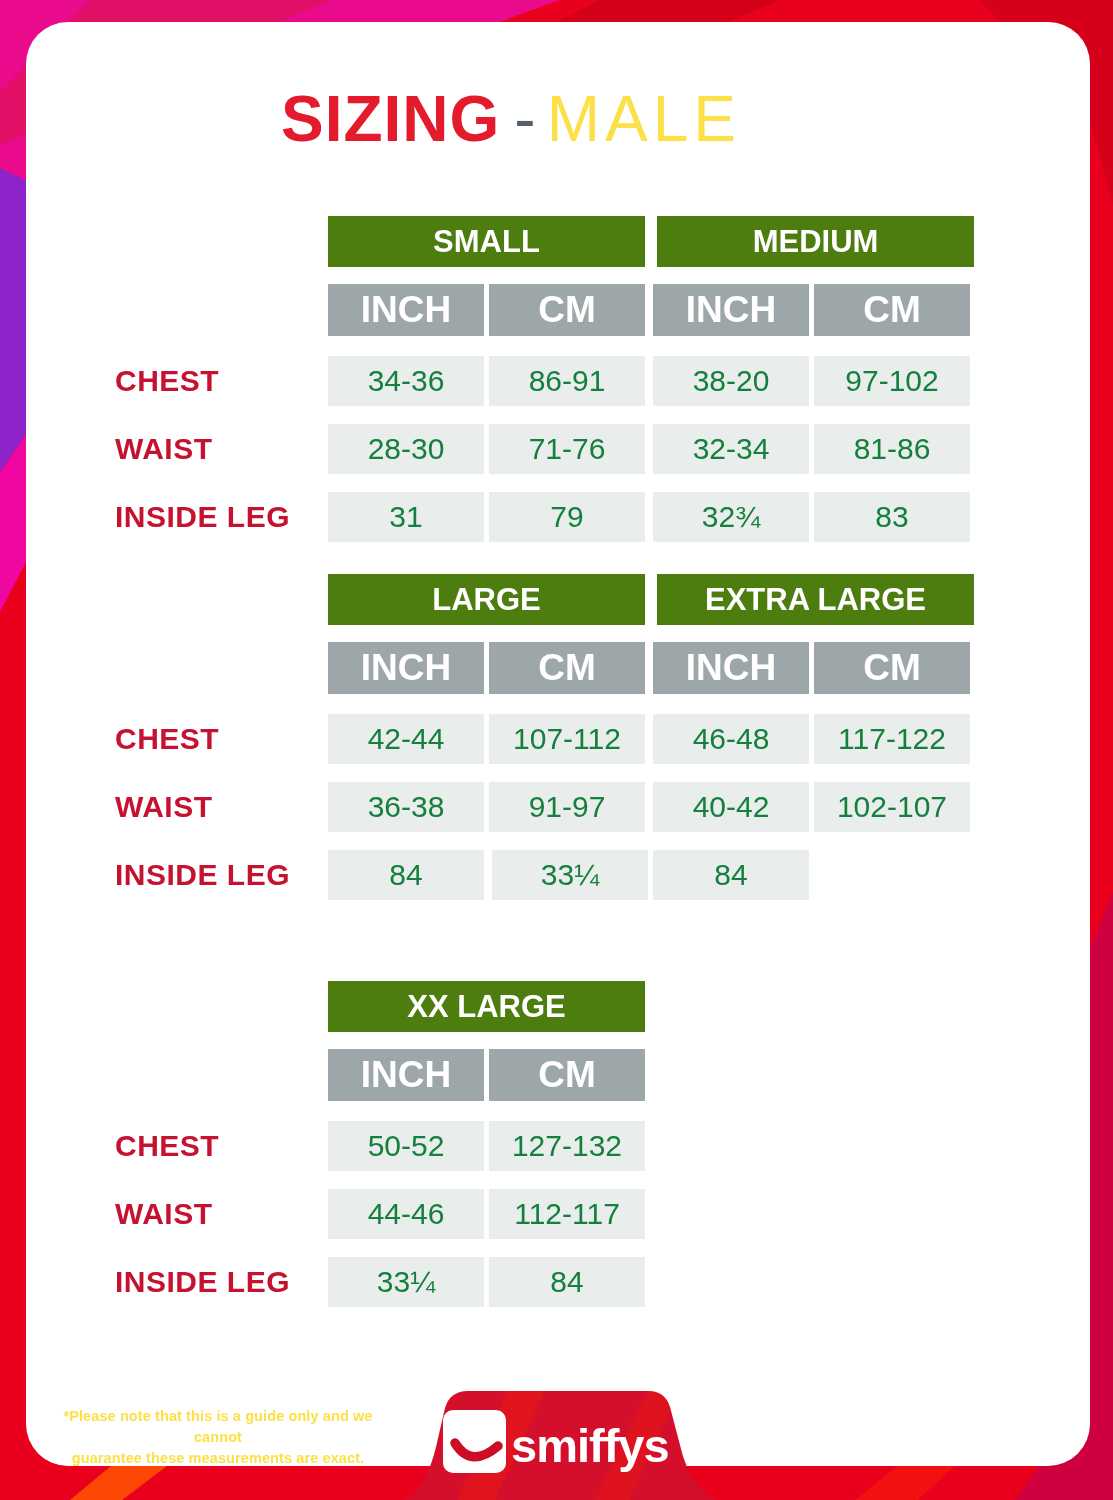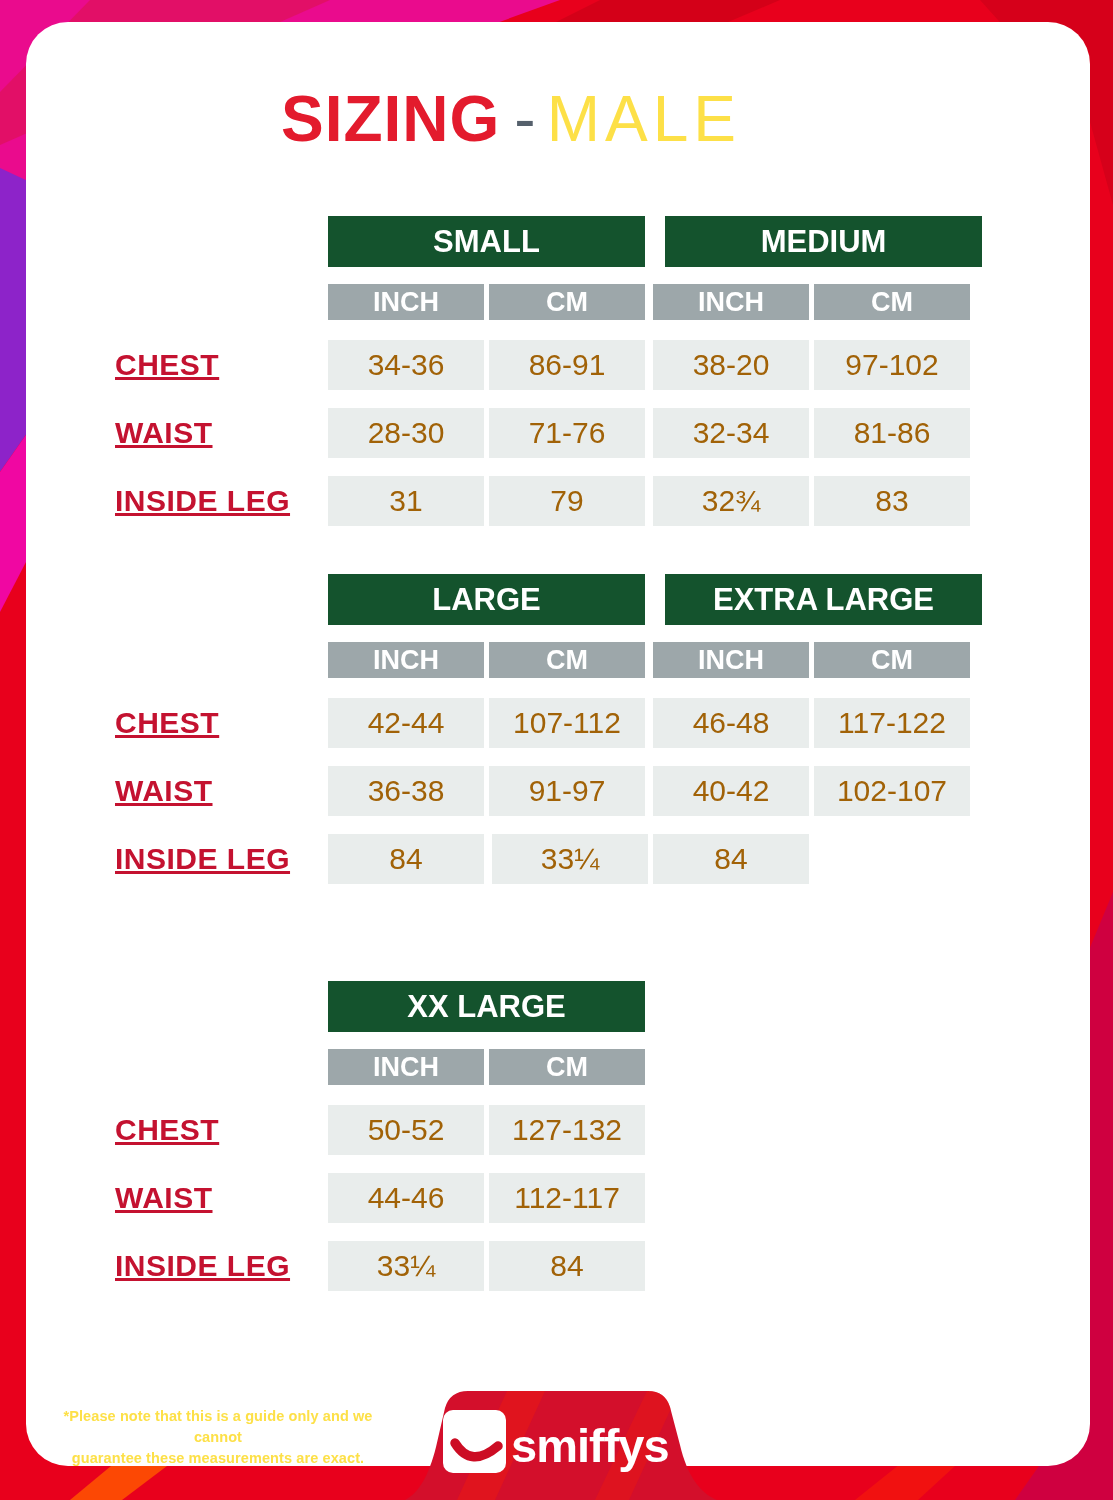--- a/index.html
+++ b/index.html
@@ -20,39 +20,39 @@
     font-size:64px;line-height:70px;letter-spacing:1px;
   }
   .title-red{color:#e31b2d;font-weight:bold;}
   .title-sep{color:#55606c;font-weight:normal;padding:0 10px 0 14px;}
   .title-gray{color:#fde047;font-weight:normal;letter-spacing:5px;}
 
   .size-table{position:absolute;left:115px;}
   .trow{display:flex;align-items:center;}
   .rowlabel{
     width:213px;flex:0 0 213px;color:#c41230;font-weight:bold;
-    font-size:30px;letter-spacing:0.5px;text-decoration:underline;
+    font-size:30px;letter-spacing:0.5px;
   }
   .spacer-label{width:213px;flex:0 0 213px;}
   .group-hdr{
-    width:317px;flex:0 0 317px;height:51px;background:#14532d;
+    width:317px;flex:0 0 317px;height:51px;background:#4d7c0f;
     color:#fff;font-weight:bold;font-size:31px;
     display:flex;align-items:center;justify-content:center;
-    margin-right:20px;
+    margin-right:12px;
   }
   .unit-hdr{
-    width:156px;flex:0 0 156px;height:36px;background:#9da7aa;
-    color:#fff;font-weight:bold;font-size:27px;
+    width:156px;flex:0 0 156px;height:52px;background:#9da7aa;
+    color:#fff;font-weight:bold;font-size:37px;
     display:flex;align-items:center;justify-content:center;
     margin-right:5px;
   }
   .unit-hdr.gend{margin-right:8px;}
   .cell{
     width:156px;flex:0 0 156px;height:50px;background:#e9edec;
-    color:#a16207;font-size:30px;
+    color:#15803d;font-size:30px;
     display:flex;align-items:center;justify-content:center;
     margin-right:5px;
   }
   .cell.gend{margin-right:8px;}
   .hdr-row{margin-bottom:17px;}
   .unit-row{margin-bottom:20px;}
   .data-row{margin-bottom:18px;}
   .data-row:last-child{margin-bottom:0;}
 
   .footnote{

